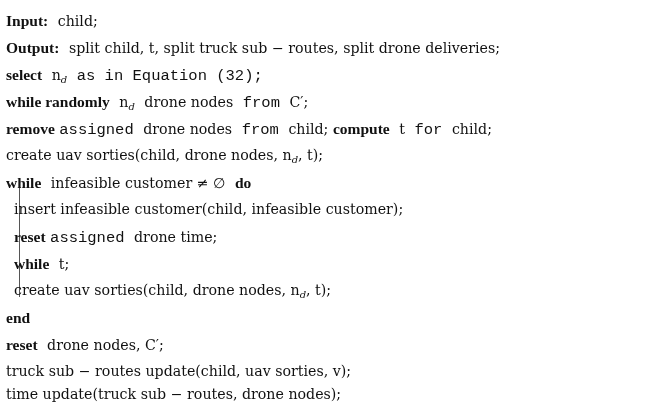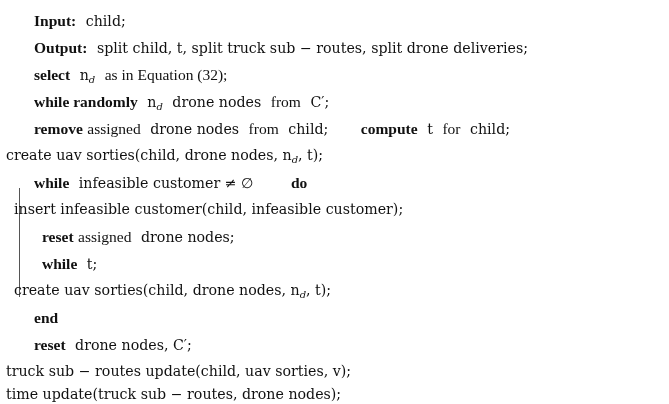--- a/index.html
+++ b/index.html
@@ -2,22 +2,22 @@
 <html><head>
 <meta charset="utf-8">
 <style>
   html, body { margin: 0; padding: 0; background: #ffffff; }
   body { width: 669px; height: 404px; position: relative; overflow: hidden;
          font-family: "DejaVu Serif", "Liberation Serif", serif; color: #111; }
   .algo { position: absolute; left: 6px; top: 0; width: 660px; }
   .line { position: absolute; left: 0; height: 27px; line-height: 27px;
           font-size: 14.2px; white-space: nowrap; }
   .line.indent { left: 8px; }
-  .kw { font-weight: bold; font-family: "Liberation Serif", "DejaVu Serif", serif; font-size: 15.5px; margin-left: 28px; }
-  .rm { font-family: Liberation Serif, serif; font-size: 15.5px; }
+  .kw { font-weight: bold; font-family: "Liberation Serif", "DejaVu Serif", serif; font-size: 15.5px; }
+  .rm { font-family: Liberation Mono, monospace; font-size: 15.5px; }
   .it { font-family: "DejaVu Serif", serif; }
   .sub { font-size: 10px; vertical-align: -3px; font-style: italic; }
   .sp { display: inline-block; width: 5px; }
   .vbar { position: absolute; left: 19px; top: 188px; width: 1px; height: 109px; background: #555; }
 </style>
 </head>
 <body>
 
 <div class="algo">
   <div class="line" style="top:7px">
@@ -61,21 +61,21 @@
   </div>
 
   <div class="vbar" style="left:13px"></div>
 
   <div class="line indent" style="top:196px">
     <span class="it">insert infeasible customer(child, infeasible customer);</span>
   </div>
   <div class="line indent" style="top:223px">
     <span class="kw">reset</span>
     <span class="rm">assigned</span><span class="sp"></span>
-    <span class="it">drone nodes;</span>
+    <span class="it">drone time;</span>
   </div>
   <div class="line indent" style="top:250px">
     <span class="kw">while</span><span class="sp"></span>
     <span class="it">t;</span>
   </div>
   <div class="line indent" style="top:277px">
     <span class="it">create uav sorties(child, drone nodes, n</span><span class="sub">d</span><span class="it">, t);</span>
   </div>
 
   <div class="line" style="top:304px">

